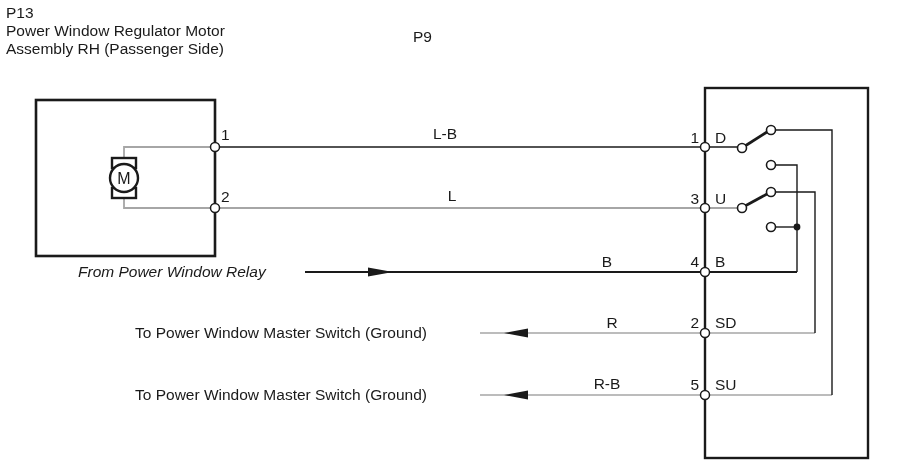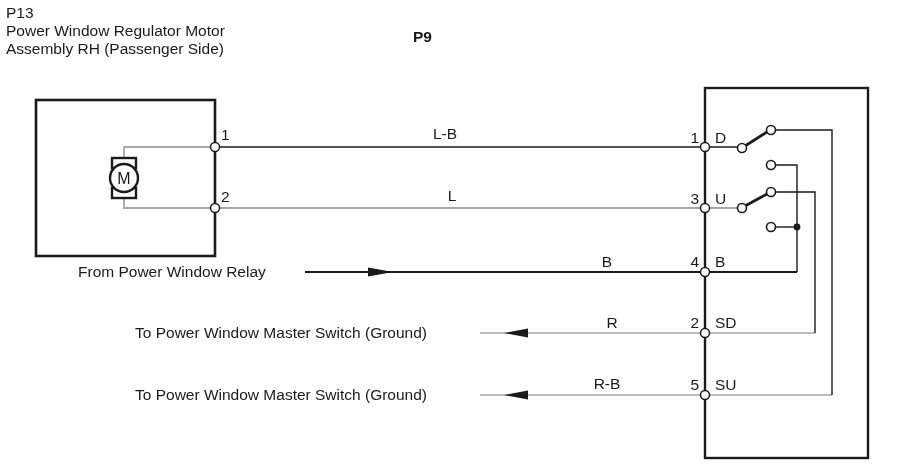--- a/index.html
+++ b/index.html
@@ -14,25 +14,25 @@
 <body>
 
 <div id="stage">
 
   <div class="hdr" style="left:6px;top:4px;">
     <div>P13</div>
     <div>Power Window Regulator Motor</div>
     <div>Assembly RH (Passenger Side)</div>
   </div>
 
-  <div class="hdr" style="left:413px;top:28px;font-weight:bold;">
+  <div class="hdr" style="left:413px;top:28px;">
     <div>P9</div>
   </div>
 
-  <div class="ann" style="left:78px;top:263px;">From Power Window Relay</div>
+  <div class="ann" style="left:78px;top:263px;font-style:italic;">From Power Window Relay</div>
   <div class="ann" style="left:135px;top:324px;">To Power Window Master Switch (Ground)</div>
   <div class="ann" style="left:135px;top:386px;">To Power Window Master Switch (Ground)</div>
 
   <svg width="909" height="475" viewBox="0 0 909 475">
 
     <g>
       <line x1="215" y1="147" x2="740" y2="147" stroke="#1a1a1a" stroke-width="1.6"></line>
       <text x="445" y="139" text-anchor="middle">L-B</text>
     </g>
     <g>

